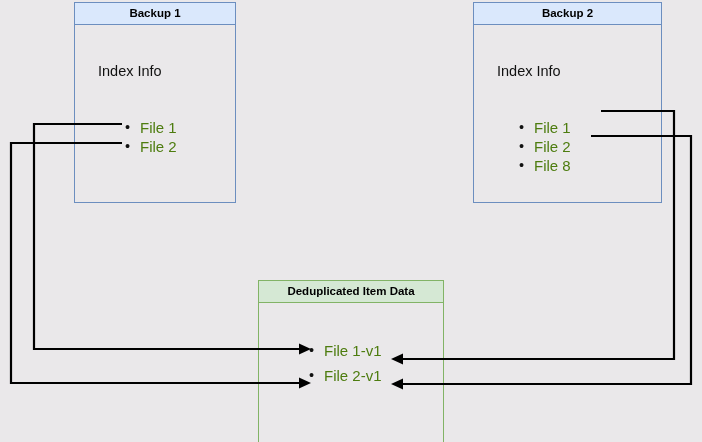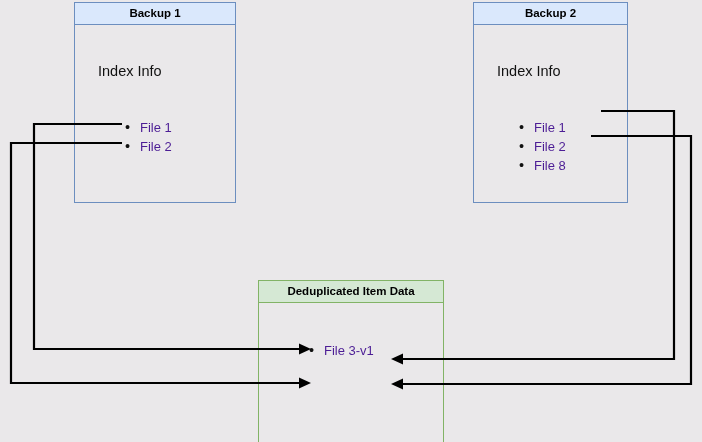--- a/index.html
+++ b/index.html
@@ -52,22 +52,22 @@
     color: #111111;
     white-space: nowrap;
   }
   .file-list {
     position: absolute;
     margin: 0;
     padding: 0;
     list-style: none;
   }
   .file-list li {
-    font-size: 13px;
-    color: #4c1d95;
+    font-size: 15px;
+    color: #4d7c0f;
     line-height: 19px;
     white-space: nowrap;
     position: relative;
     padding-left: 15px;
   }
   .file-list li::before {
     content: "\2022";
     position: absolute;
     left: 0;
     top: 0;
@@ -110,37 +110,38 @@
     <div class="node-header">Backup 1</div>
     <div class="node-body">
       <div class="index-label" style="left:23px; top:38px;">Index Info</div>
       <ul class="file-list" style="left:50px; top:93px;">
         <li>File 1</li>
         <li>File 2</li>
       </ul>
     </div>
   </div>
 
-  <div class="node" style="left:473px; top:2px; width:155px; height:201px;">
+  <div class="node" style="left:473px; top:2px; width:189px; height:201px;">
     <div class="node-header">Backup 2</div>
     <div class="node-body">
       <div class="index-label" style="left:23px; top:38px;">Index Info</div>
       <ul class="file-list" style="left:45px; top:93px;">
         <li>File 1</li>
         <li>File 2</li>
         <li>File 8</li>
       </ul>
     </div>
   </div>
 
   <div class="node green" style="left:258px; top:280px; width:186px; height:163px;">
     <div class="node-header">Deduplicated Item Data</div>
     <div class="node-body">
       <ul class="file-list wide" style="left:50px; top:35px;">
-        <li>File 3-v1</li>
+        <li>File 1-v1</li>
+        <li>File 2-v1</li>
       </ul>
     </div>
   </div>
 
   <svg id="connectors" viewBox="0 0 702 442">
 
     <g>
       <path d="M 122,124 L 34,124 L 34,349 L 299,349"></path>
       <polygon points="299,343.5 311,349 299,354.5"></polygon>
     </g>

